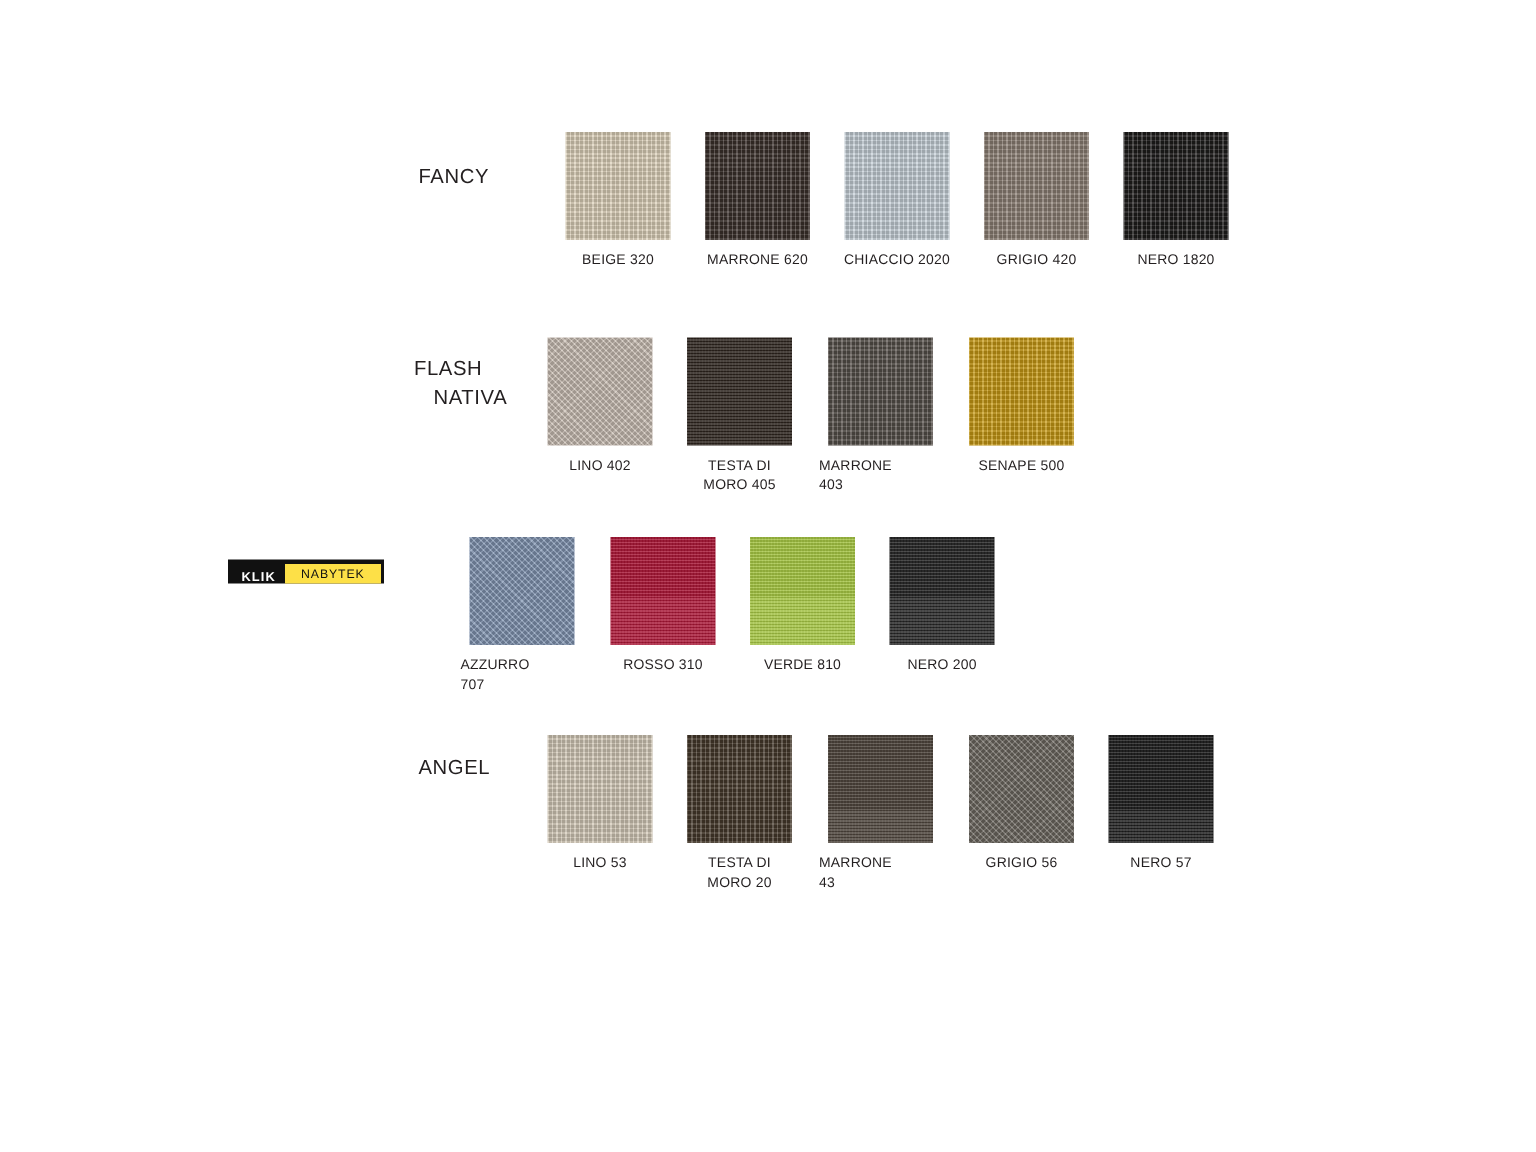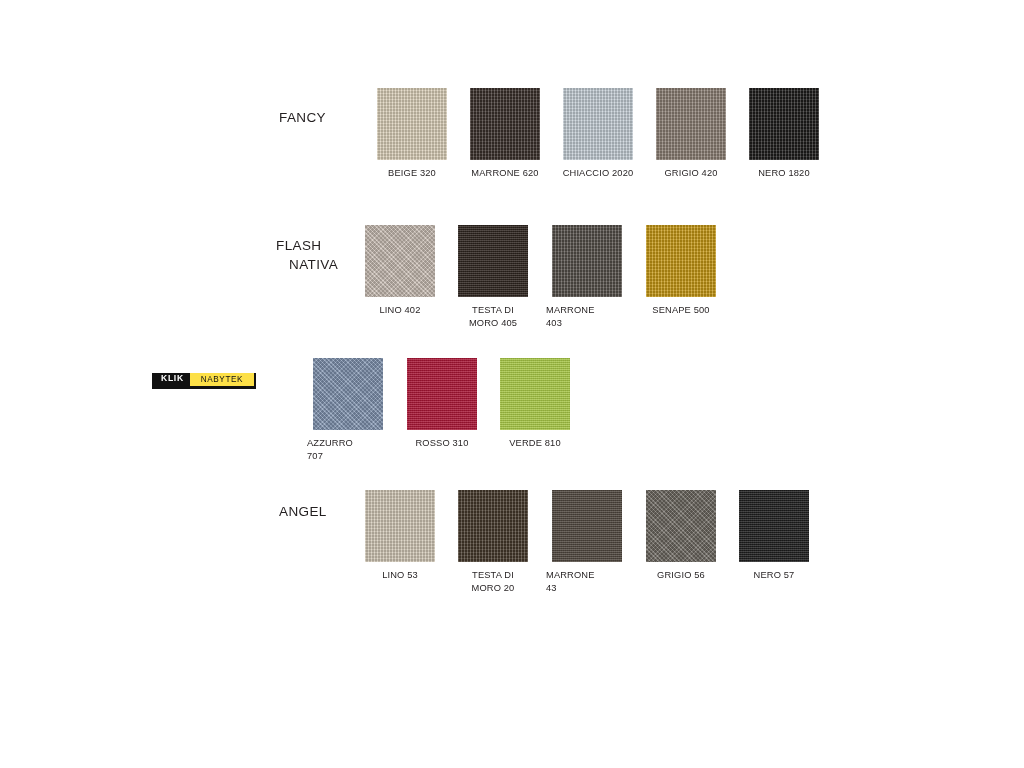--- a/index.html
+++ b/index.html
@@ -111,21 +111,21 @@
 
   
   #brand-logo {
     position: absolute;
     left: 152px;
     top: 373px;
     width: 104px;
     height: 16px;
     background: #111111;
     display: flex;
-    align-items: flex-start;
+    align-items: flex-end;
     padding: 0 2px;
     box-sizing: border-box;
   }
   #brand-logo .klik {
     color: #ffffff;
     font-size: 8.6px;
     font-weight: bold;
     letter-spacing: 0.7px;
     padding: 0 6px 0 7px;
   }
@@ -200,20 +200,24 @@
 707</div>
         </div>
         <div class="swatch-cell">
           <div class="chip weave-ribbed" style="background: rgb(167, 20, 52);"></div>
           <div class="chip-label">ROSSO 310</div>
         </div>
         <div class="swatch-cell">
           <div class="chip weave-ribbed" style="background: rgb(165, 197, 68);"></div>
           <div class="chip-label">VERDE 810</div>
         </div>
+        <div class="swatch-cell">
+          <div class="chip weave-ribbed" style="background: rgb(35, 35, 35);"></div>
+          <div class="chip-label">NERO 200</div>
+        </div>
       </div>
     </div>
     <div class="swatch-row" style="top: 490px;">
       <div class="group-label" style="left: 279px; top: 12px;"><span>ANGEL</span></div>
       <div class="swatches" style="left: 358px;">
         <div class="swatch-cell">
           <div class="chip weave-coarse" style="background: rgb(212, 202, 184);"></div>
           <div class="chip-label">LINO 53</div>
         </div>
         <div class="swatch-cell">

